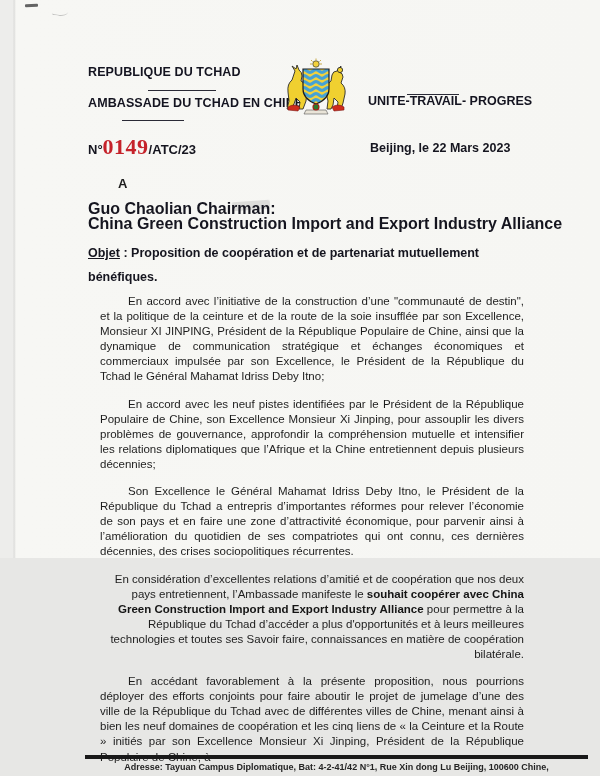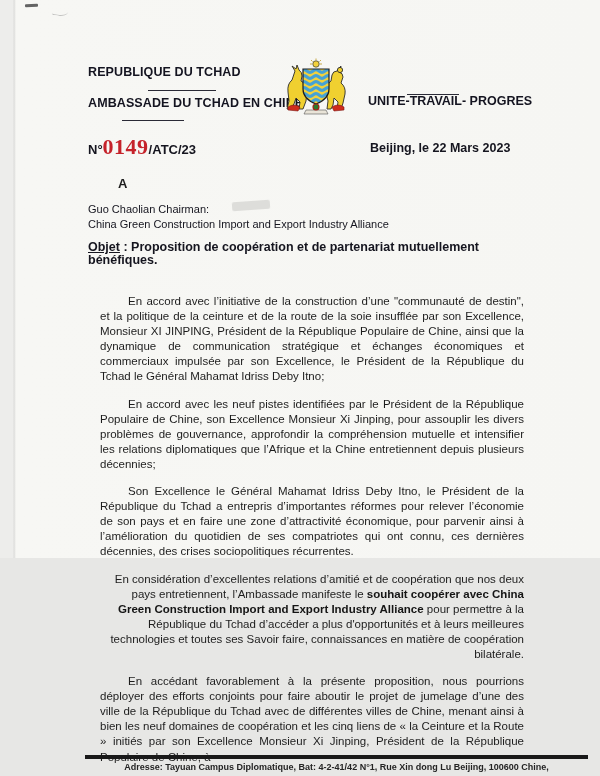--- a/index.html
+++ b/index.html
@@ -31,22 +31,22 @@
   .emblem{position:absolute;left:282px;top:57px;width:68px;height:60px;}
 
   
   .refline{position:absolute;left:88px;top:136px;display:flex;align-items:baseline;}
   .ref-prefix,.ref-suffix{font-weight:bold;font-size:13px;color:#15151f;}
   .ref-number{font-family:"Liberation Serif",serif;font-weight:bold;font-size:22px;color:#c5222a;letter-spacing:.5px;line-height:1;}
   .dateline{position:absolute;left:370px;top:141px;font-weight:bold;font-size:12.5px;color:#15151f;}
 
   
   .salutation{position:absolute;left:118px;top:176px;font-weight:bold;font-size:13px;}
-  .recipient{position:absolute;left:88px;top:202px;font-weight:normal;font-size:11px;line-height:14.5px;color:#15151f;}
-  .subject{position:absolute;left:88px;top:241px;width:412px;font-weight:bold;font-size:12.5px;line-height:13px;color:#15151f;}
+  .recipient{position:absolute;left:88px;top:202px;font-weight:bold;font-size:16px;line-height:14.5px;color:#15151f;}
+  .subject{position:absolute;left:88px;top:241px;width:412px;font-weight:bold;font-size:12.5px;line-height:24px;color:#15151f;}
   .subject .lbl{text-decoration:underline;}
 
   
   .body-text{position:absolute;left:100px;top:294px;width:424px;font-size:11.5px;line-height:15.1px;color:#1d1d1d;}
   .body-text p{margin:0 0 12px 0;text-align:justify;text-indent:28px;}
   .body-text p.noindent{text-indent:0;text-align:right;}
   .body-text b{color:#151515;}
 
   
   .footer-rule{position:absolute;left:85px;top:755px;width:503px;height:3.5px;background:#191919;}

